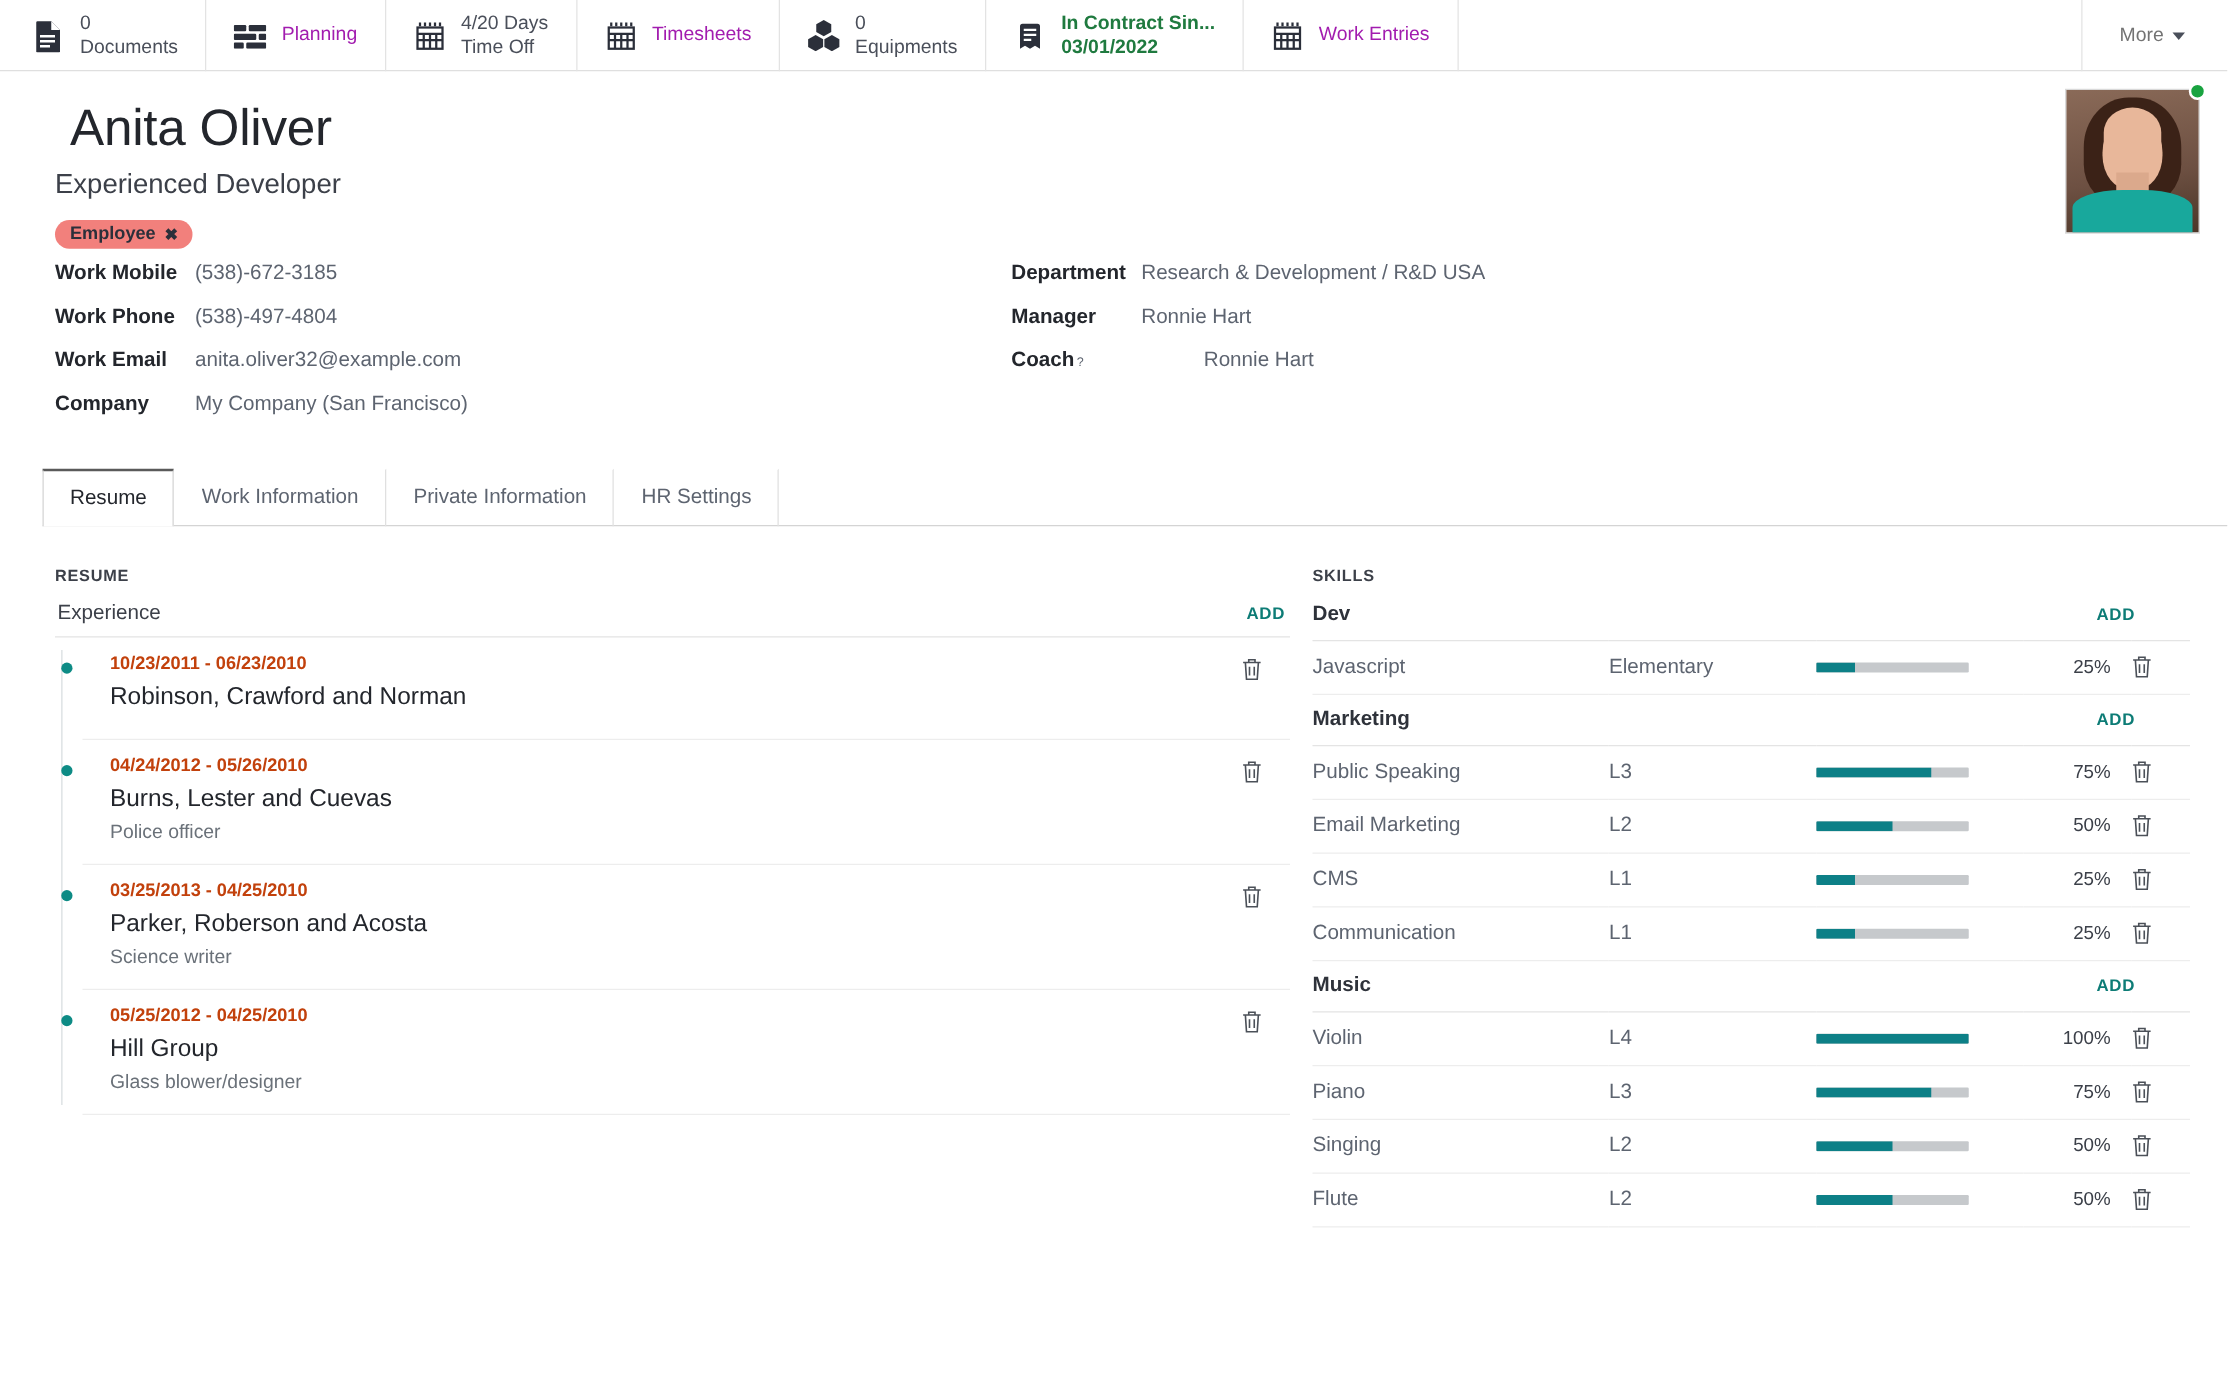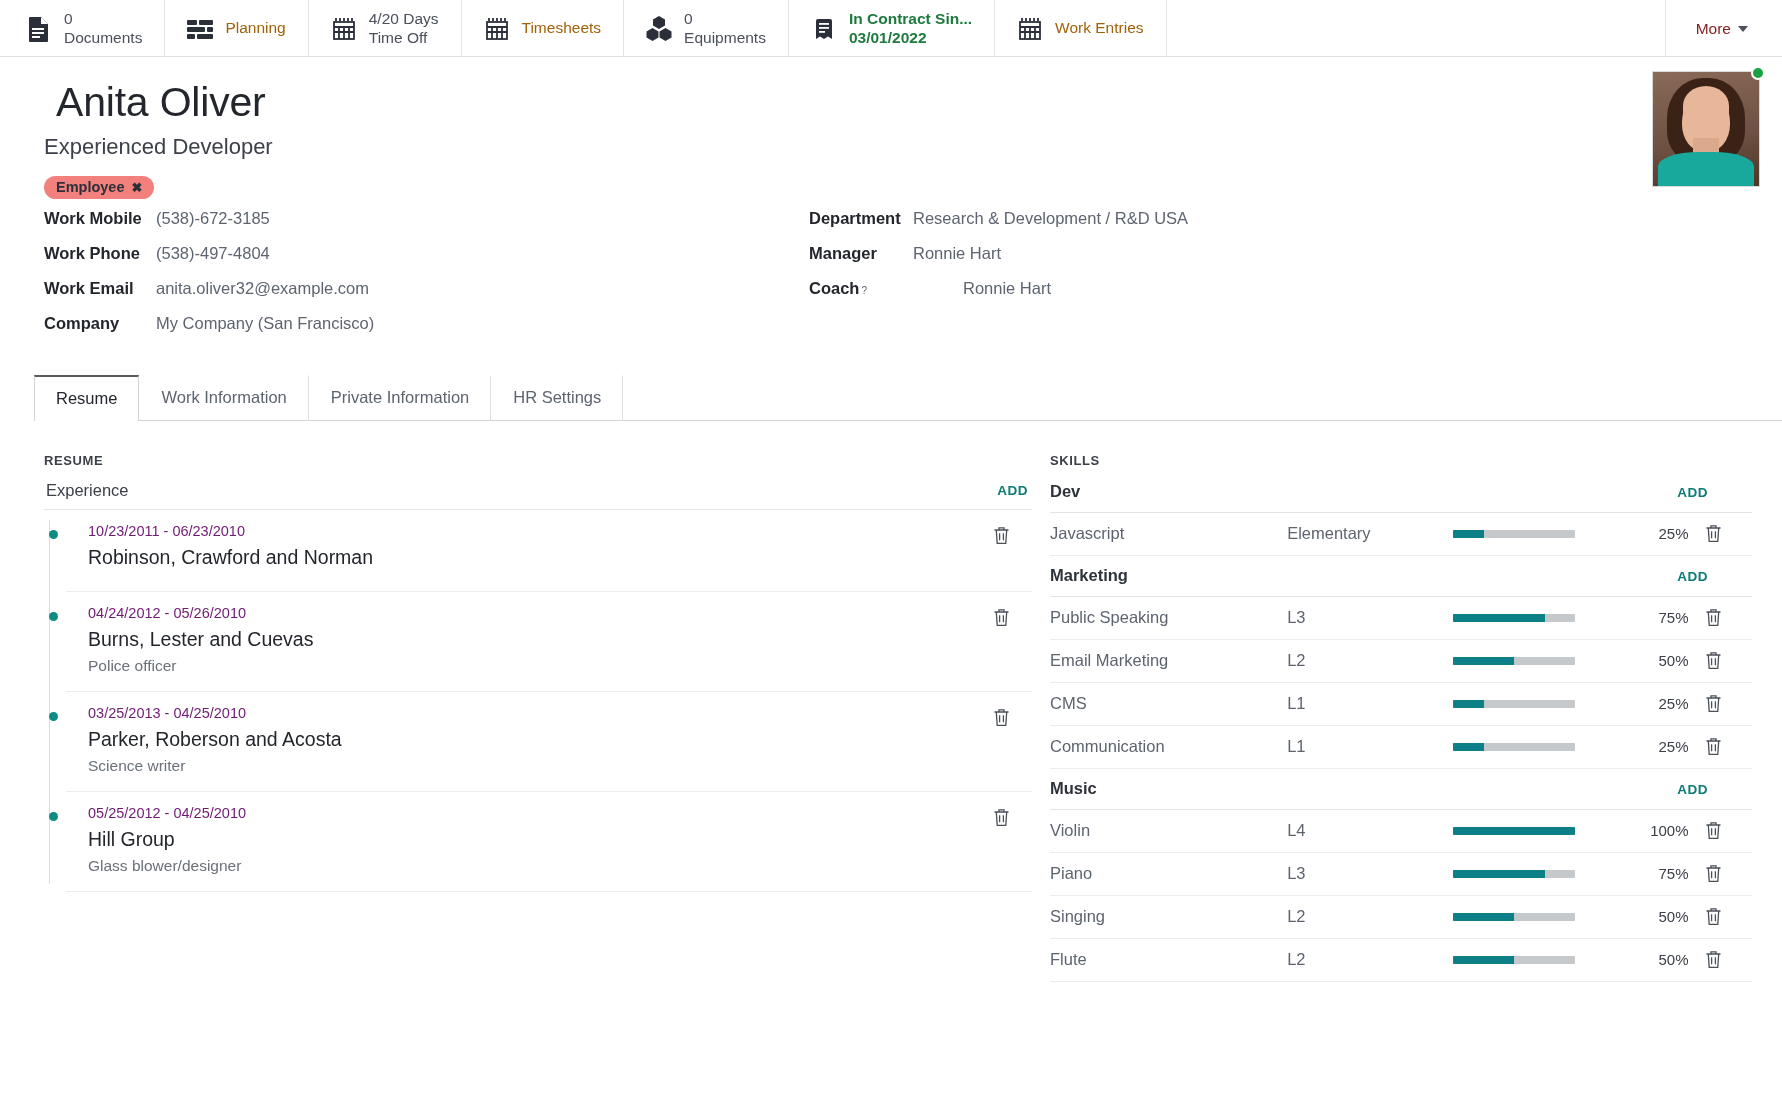--- a/index.html
+++ b/index.html
@@ -33,27 +33,27 @@
   .stat-ico {
     width: 26px; height: 26px;
     flex: 0 0 26px;
     color: #2b2f3a;
     display: flex; align-items: center; justify-content: center;
   }
   .stat-ico svg { display:block; }
   .stat-txt { display: flex; flex-direction: column; line-height: 1.18; }
   .stat-v { font-size: 15.5px; color: #4a4f5a; }
   .stat-l { font-size: 15.5px; color: #4a4f5a; }
-  .stat-one { font-size: 15.5px; color: #a16207; }
+  .stat-one { font-size: 15.5px; color: #a21caf; }
   .green { color: #1f7a3f; font-weight: 600; }
   .more-btn {
     margin-left: auto;
     display: flex; align-items: center; gap: 7px;
     padding: 0 34px 0 30px;
-    font-size: 15.5px; color: #7f1d1d;
+    font-size: 15.5px; color: #737373;
     cursor: pointer;
     border-left: 1px solid #e3e3e3;
     height:57px;
   }
   .caret { width:0;height:0;border-left:5px solid transparent;border-right:5px solid transparent;border-top:6px solid #4a4f5a;display:inline-block;}
 
   
   .sheet { position: relative; padding: 0 0 0 0; }
   .hdr { padding: 22px 44px 0 44px; position: relative; }
   .emp-name {
@@ -212,21 +212,21 @@
     padding: 13px 0 16px 22px;
     border-bottom: 1px solid #ededed;
   }
   .tl-item:last-child { border-bottom: 1px solid #ededed; }
   .tl-dot {
     position: absolute;
     left: -17px; top: 20px;
     width: 9px; height: 9px; border-radius: 50%;
     background: #0d8b85;
   }
-  .tl-date { font-size: 14.5px; color: #701a75; margin-bottom: 7px; }
+  .tl-date { font-size: 14.5px; color: #c2410c; margin-bottom: 7px; font-weight: bold; }
   .tl-name { font-size: 19.5px; font-weight: 400; color: #23262c; margin-bottom: 6px; }
   .tl-role { font-size: 15.5px; color: #6a7179; }
   .tl-trash {
     position: absolute; right: 22px; top: 16px;
     color: #4b5058; cursor: pointer;
   }
 
   
   .sk-table { width: 100%; border-collapse: collapse; }
   .sk-table td { padding: 0; }

